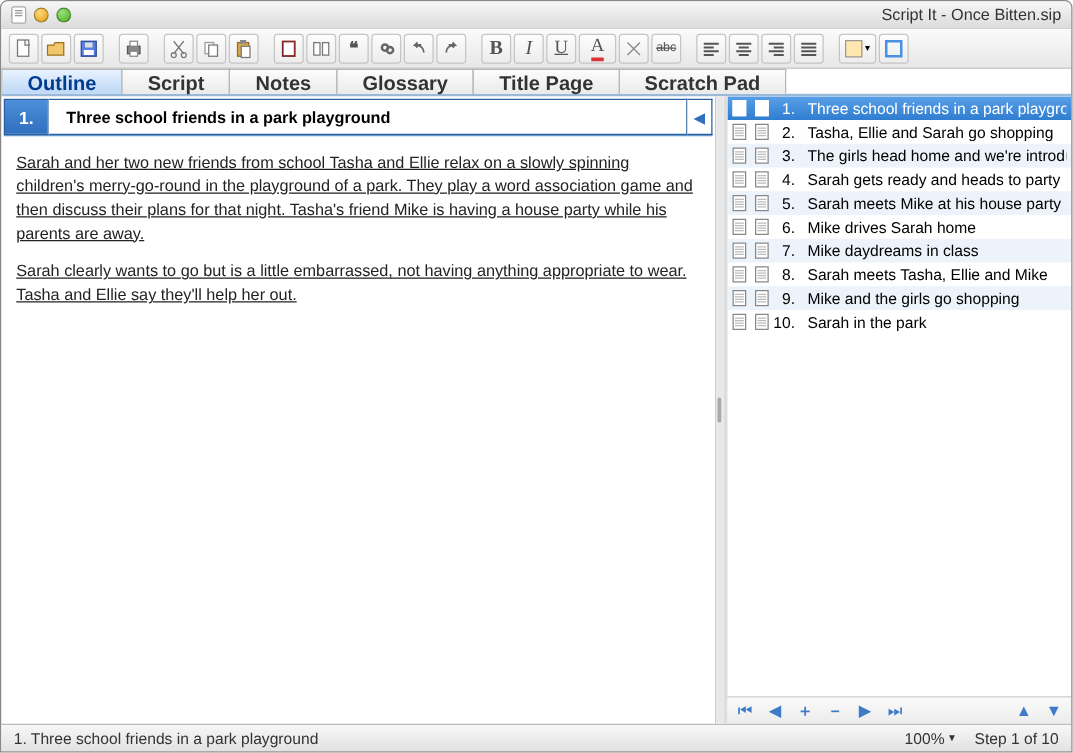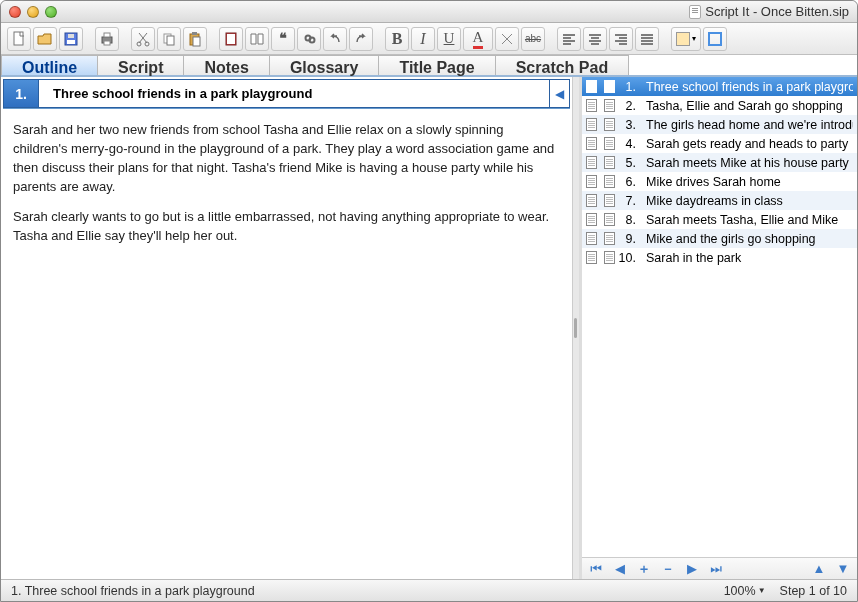--- a/index.html
+++ b/index.html
@@ -25,21 +25,21 @@
   display: flex;
   align-items: center;
   padding: 0 8px;
   position: relative;
 }
 .traffic { display: flex; gap: 6px; position: absolute; left: 8px; }
 .dot { width: 12px; height: 12px; border-radius: 50%; border: 1px solid rgba(0,0,0,0.3); }
 .close { background: radial-gradient(circle at 35% 30%, #fd8a7a, #e5422a); }
 .min { background: radial-gradient(circle at 35% 30%, #fed87d, #e1a116); }
 .zoom { background: radial-gradient(circle at 35% 30%, #98e07a, #4fb024); }
-.title { flex: 1; text-align: center; font-size: 13px; color: #333; display:flex; align-items:center; justify-content:flex-end; gap:4px;}
+.title { flex: 1; text-align: center; font-size: 13px; color: #333; display:flex; align-items:center; justify-content:space-between; gap:4px;}
 .title-icon { width:12px; height:14px; background:#fff; border:1px solid #aaa; border-radius:2px; position:relative;}
 .title-icon::after{content:"";position:absolute;top:2px;left:2px;right:2px;height:1px;background:#999;box-shadow:0 2px #999,0 4px #999;}
 
 
 .toolbar {
   background: linear-gradient(#fbfbfb, #e7e7e7);
   border-bottom: 1px solid #bfbfbf;
   padding: 3px 6px;
   display: flex;
   align-items: center;
@@ -74,21 +74,21 @@
 .splitter{width:6px;background:#e8e8e8;position:relative;}
 .splitter::after{content:"";position:absolute;left:1px;top:50%;width:3px;height:20px;background:#aaa;border-radius:2px;transform:translateY(-50%);}
 
 
 .cardhead{display:flex;align-items:stretch;height:30px;border-bottom:1px solid #6699cc;margin:2px;}
 .cardnum{width:36px;background:linear-gradient(#4d8fd8,#2f6fc0);color:#fff;font-weight:bold;display:flex;align-items:center;justify-content:center;border:1px solid #2a5fa0;font-size:14px;}
 .cardtitle{flex:1;border:1px solid #2a5fa0;border-left:none;display:flex;align-items:center;padding:0 14px;font-weight:bold;font-size:13px;background:#fff;}
 .cardarrow{width:20px;border:1px solid #2a5fa0;border-left:none;background:#fff;display:flex;align-items:center;justify-content:center;color:#2f6fc0;}
 
 .cardbody{flex:1;padding:10px 12px;font-size:13px;line-height:1.45;color:#222;overflow:auto;}
-.cardbody p{margin-bottom:12px;}
+.cardbody p{margin-bottom:12px;text-decoration:underline;}
 
 
 .scenelist{flex:1;overflow:auto;}
 .scene{display:flex;align-items:center;height:19px;font-size:12.5px;padding-right:4px;}
 .scene.sel{background:linear-gradient(#5aa0e8,#2f7dd0);color:#fff;}
 .scene.odd{background:#edf3fa;}
 .sicon{width:14px;height:14px;margin:0 2px;display:flex;align-items:center;justify-content:center;}
 .page-icon{width:11px;height:13px;background:#fff;border:1px solid #888;position:relative;}
 .page-icon::after{content:"";position:absolute;top:2px;left:1px;right:1px;height:1px;background:#bbb;box-shadow:0 2px #bbb,0 4px #bbb,0 6px #bbb;}
 .sel .page-icon{border-color:#fff;}

